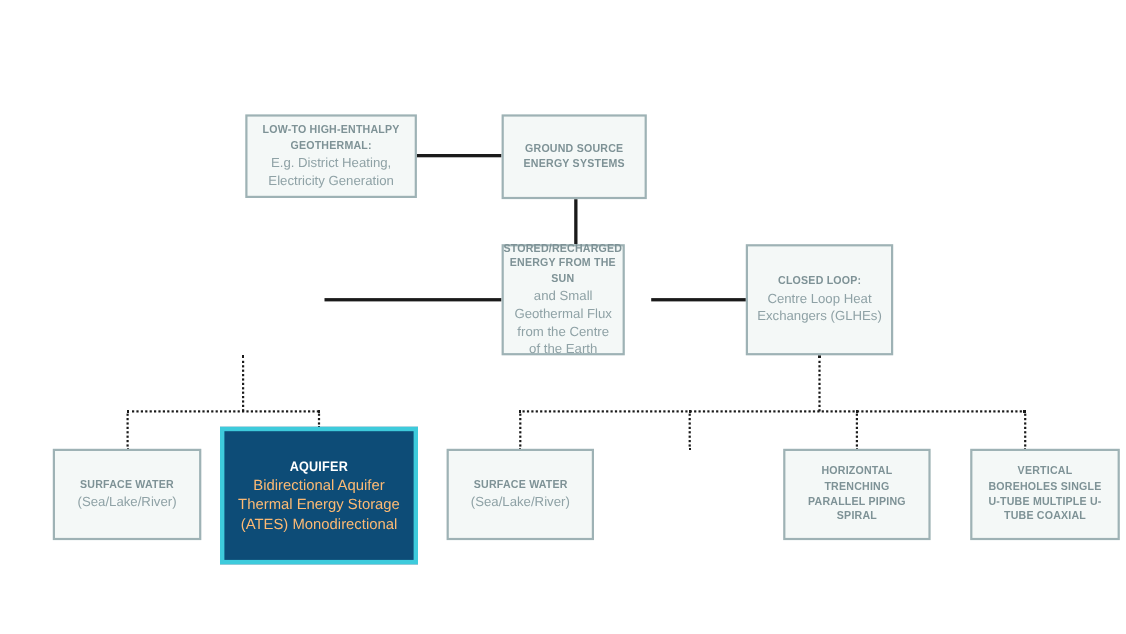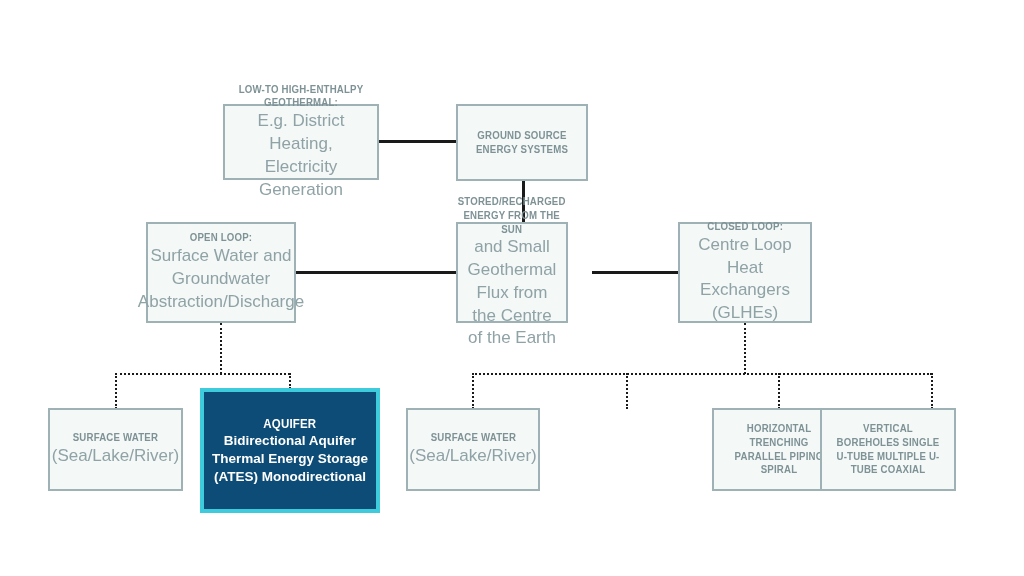--- a/index.html
+++ b/index.html
@@ -34,29 +34,29 @@
     color: #7e9296;
     font-size: 10.5px;
     letter-spacing: 0.2px;
     line-height: 1.32;
     text-transform: uppercase;
     font-stretch: condensed;
     transform: scaleX(0.92);
   }
   .node .sub {
     color: #8fa2a6;
-    font-size: 17px;
+    font-size: 12px;
     line-height: 1.34;
   }
   .node.highlight {
     background: #0d4c77;
     border: 4px solid #3ecbdc;
   }
   .node.highlight .ttl { color: #ffffff; font-size: 12.5px; }
-  .node.highlight .sub { color: #ffffff; font-size: 13.5px; line-height: 1.32; font-weight: bold; }
+  .node.highlight .sub { color: #fdba74; font-size: 13.5px; line-height: 1.32; }
 
   .solid {
     position: absolute;
     background: #1a1a1a;
     z-index: 1;
   }
   .dotline-v {
     position: absolute;
     width: 0;
     border-left: 2px dotted #1a1a1a;
@@ -93,24 +93,20 @@
 
   <div class="node" style="left:211px; top:104px; width:156px; height:76px;">
     <div class="ttl">LOW-TO HIGH-ENTHALPY GEOTHERMAL:</div>
     <div class="sub">E.g. District Heating, Electricity Generation</div>
   </div>
 
   <div class="node" style="left:444px; top:104px; width:132px; height:77px;">
     <div class="ttl">GROUND SOURCE ENERGY SYSTEMS</div>
   </div>
 
-  <div class="node" style="left:134px; top:222px; width:150px; height:101px;">
-    <div class="ttl">OPEN LOOP:</div>
-    <div class="sub">Surface Water and Groundwater Abstraction/Discharge</div>
-  </div>
 
   <div class="node" style="left:444px; top:222px; width:112px; height:101px;">
     <div class="ttl">STORED/RECHARGED ENERGY FROM THE SUN</div>
     <div class="sub">and Small Geothermal Flux from the Centre of the Earth</div>
   </div>
 
   <div class="node" style="left:666px; top:222px; width:134px; height:101px;">
     <div class="ttl">CLOSED LOOP:</div>
     <div class="sub">Centre Loop Heat Exchangers (GLHEs)</div>
   </div>
@@ -128,17 +124,17 @@
   <div class="node" style="left:394px; top:408px; width:134px; height:83px;">
     <div class="ttl">SURFACE WATER</div>
     <div class="sub">(Sea/Lake/River)</div>
   </div>
 
 
   <div class="node" style="left:700px; top:408px; width:134px; height:83px;">
     <div class="ttl">HORIZONTAL TRENCHING PARALLEL PIPING SPIRAL</div>
   </div>
 
-  <div class="node" style="left:808px; top:408px; width:136px; height:83px;">
+  <div class="node" style="left:870px; top:408px; width:136px; height:83px;">
     <div class="ttl">VERTICAL BOREHOLES SINGLE U-TUBE MULTIPLE U-TUBE COAXIAL</div>
   </div>
 
 </div>
 
 </body></html>

